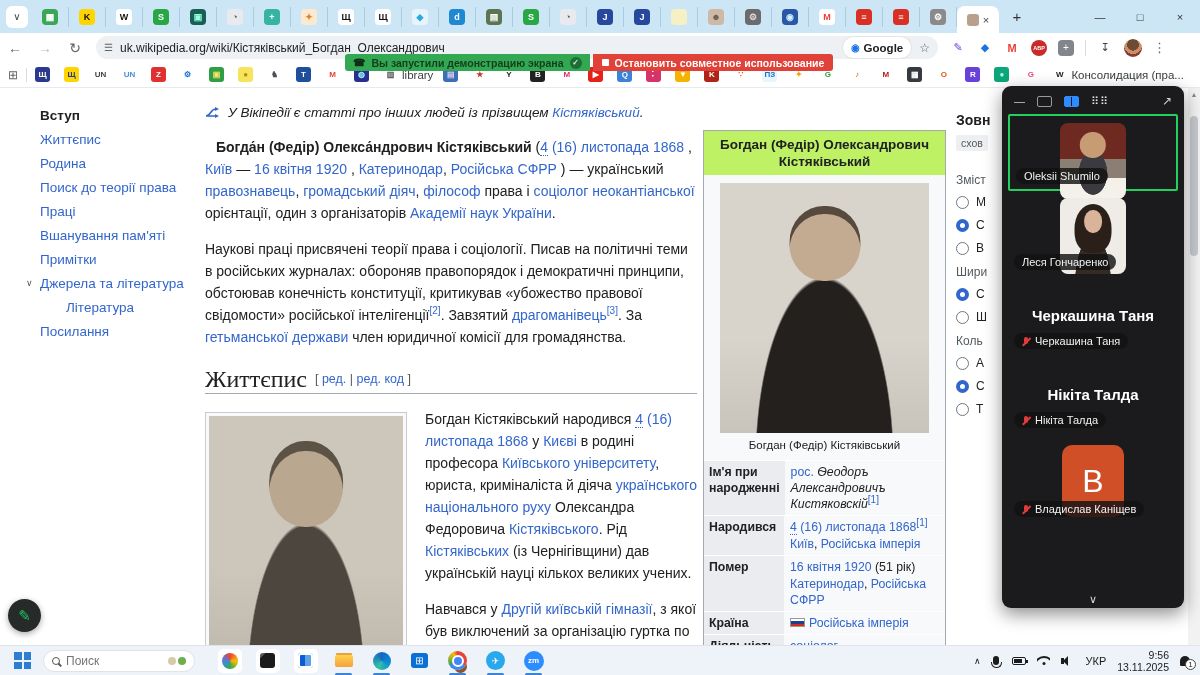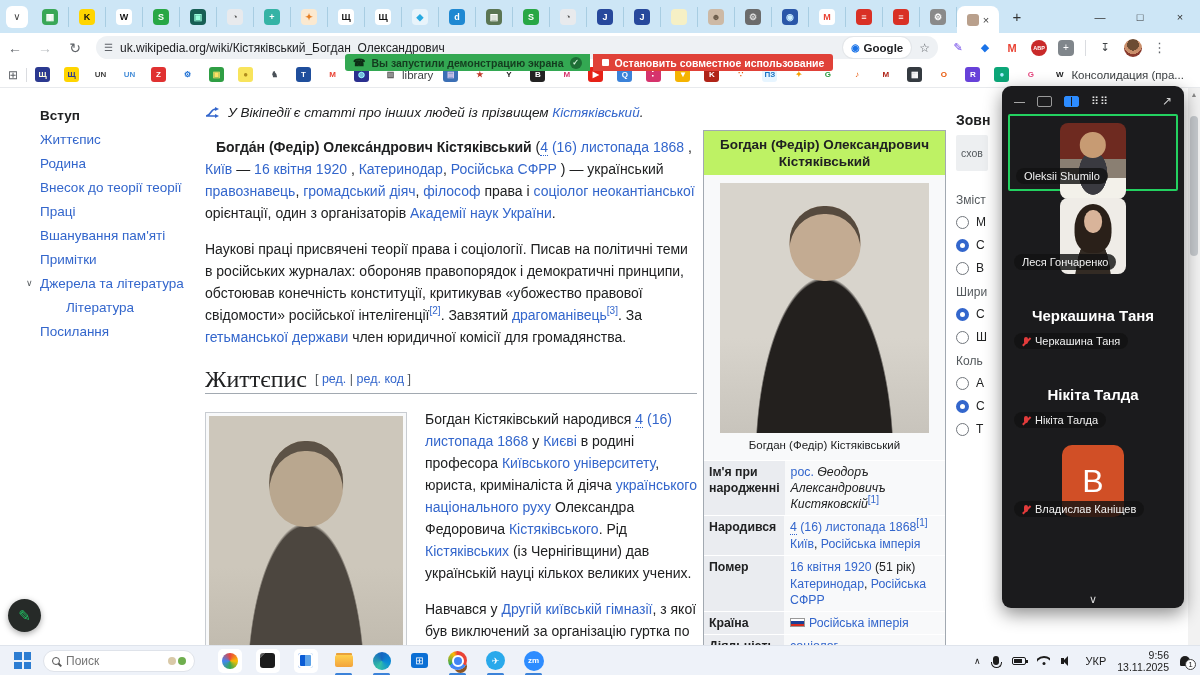--- a/index.html
+++ b/index.html
@@ -98,21 +98,21 @@
       radial-gradient(ellipse at 50% 112%, #23201e 0 46%, transparent 47%),
       linear-gradient(180deg,#d8d4cc 0 62%, #c8c4bc 100%); }
   .portrait.formal::before { content:""; position:absolute; top:9%; left:50%; transform:translateX(-50%); width:34%; height:30%; background:#c3ab92; border-radius:48%; box-shadow:inset 0 8px 0 #564a3e; }
   .ib-caption { text-align:center; font-size:11.5px; padding:0 6px 7px; }
   .ib-row { display:flex; border-top:1px solid #fff; }
   .ib-label { flex:0 0 80px; background:#eaecf0; font-weight:bold; padding:3px 5px; }
   .ib-value { flex:1; padding:3px 6px; }
 
   .appearance { position:absolute; left:956px; top:24px; width:46px; overflow:hidden; white-space:nowrap; font-size:12px; color:#202122; }
   .ap-title { font-weight:bold; font-size:14px; margin-bottom:7px; }
-  .ap-hide { background:#edeff1; border:none; font-size:10.5px; color:#54595d; padding:12px 5px; border-radius:2px; margin-bottom:12px; font-family:inherit; }
+  .ap-hide { background:#edeff1; border:none; font-size:10.5px; color:#54595d; padding:2px 5px; border-radius:2px; margin-bottom:12px; font-family:inherit; }
   .ap-group { color:#54595d; margin:10px 0 8px; }
   .ap-opt { display:flex; align-items:center; gap:7px; margin-bottom:9px; }
   .radio { width:13px; height:13px; border:1.5px solid #72777d; border-radius:50%; flex:0 0 13px; }
   .radio.sel { border:4px solid #36c; }
 
   .pg-scrollbar { position:absolute; right:0; top:0; bottom:0; width:12px; background:#f2f2f2; }
   .pg-scrollbar .up { text-align:center; font-size:7px; color:#888; padding-top:3px; }
   .pg-thumb { position:absolute; left:2px; right:2px; top:28px; height:140px; background:#c4c8cc; border-radius:5px; }
 
   
@@ -547,21 +547,21 @@
           <span class="toc-label">Життєпис</span>
         </li>
 
         <li class="toc-item">
           <span class="toc-arrow"></span>
           <span class="toc-label">Родина</span>
         </li>
 
         <li class="toc-item">
           <span class="toc-arrow"></span>
-          <span class="toc-label">Внесок до теорії теорії</span>
+          <span class="toc-label">Поиск до теорії права</span>
         </li>
 
         <li class="toc-item">
           <span class="toc-arrow"></span>
           <span class="toc-label">Праці</span>
         </li>
 
         <li class="toc-item">
           <span class="toc-arrow"></span>
           <span class="toc-label">Вшанування пам'яті</span>

